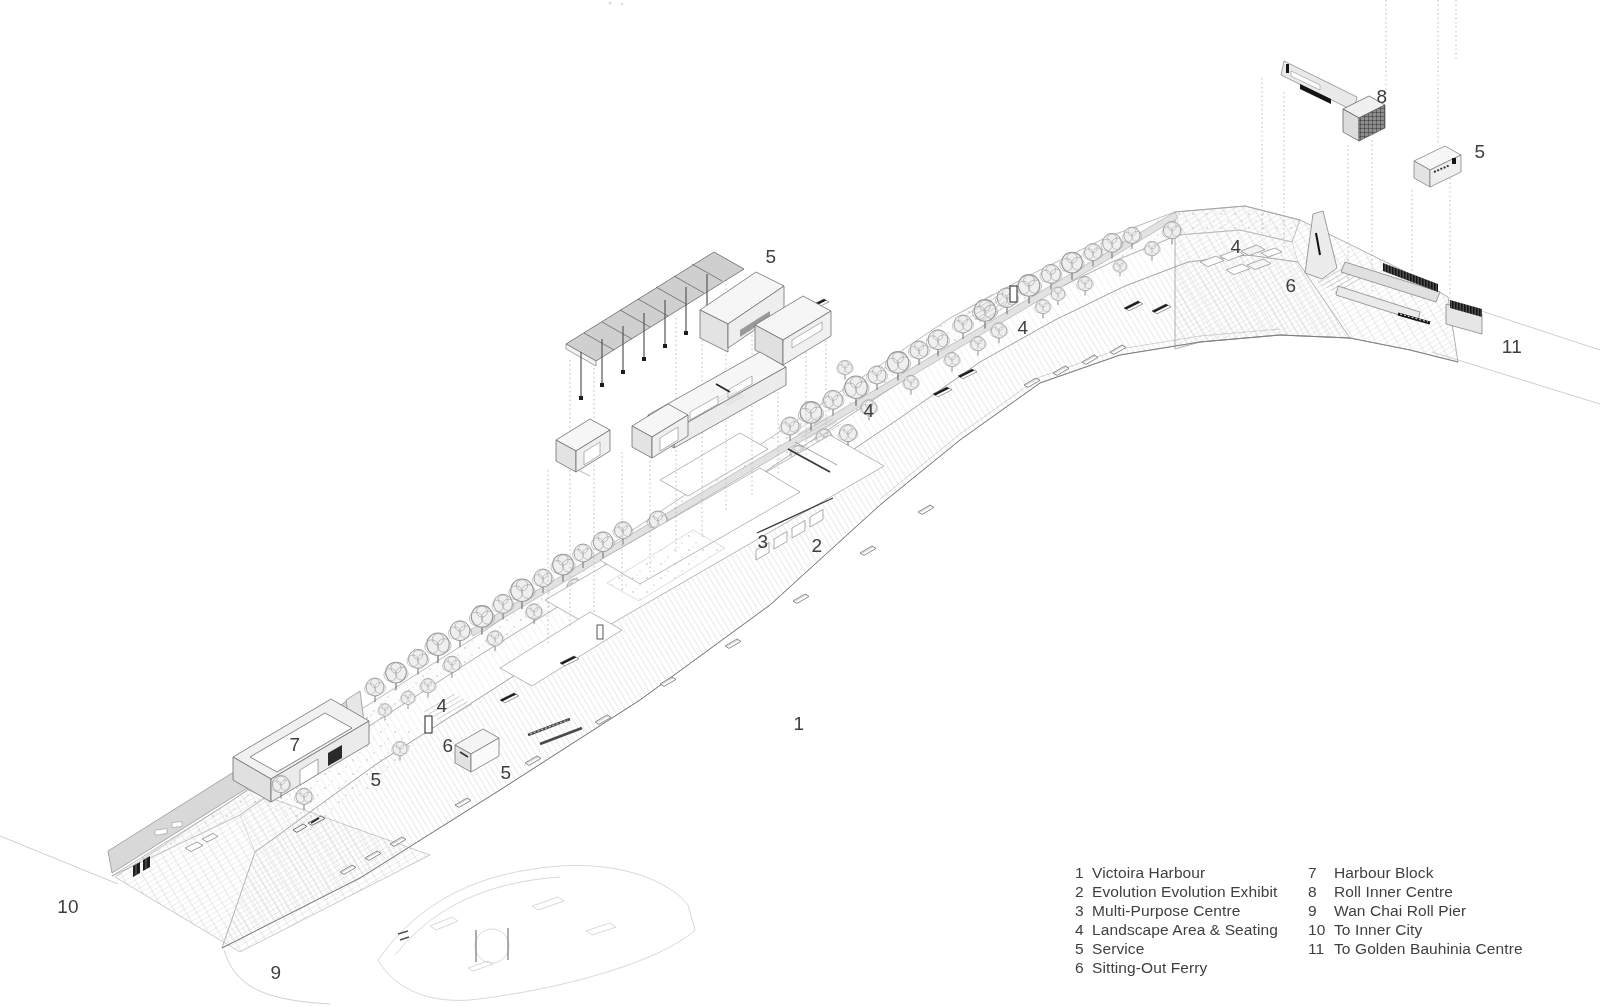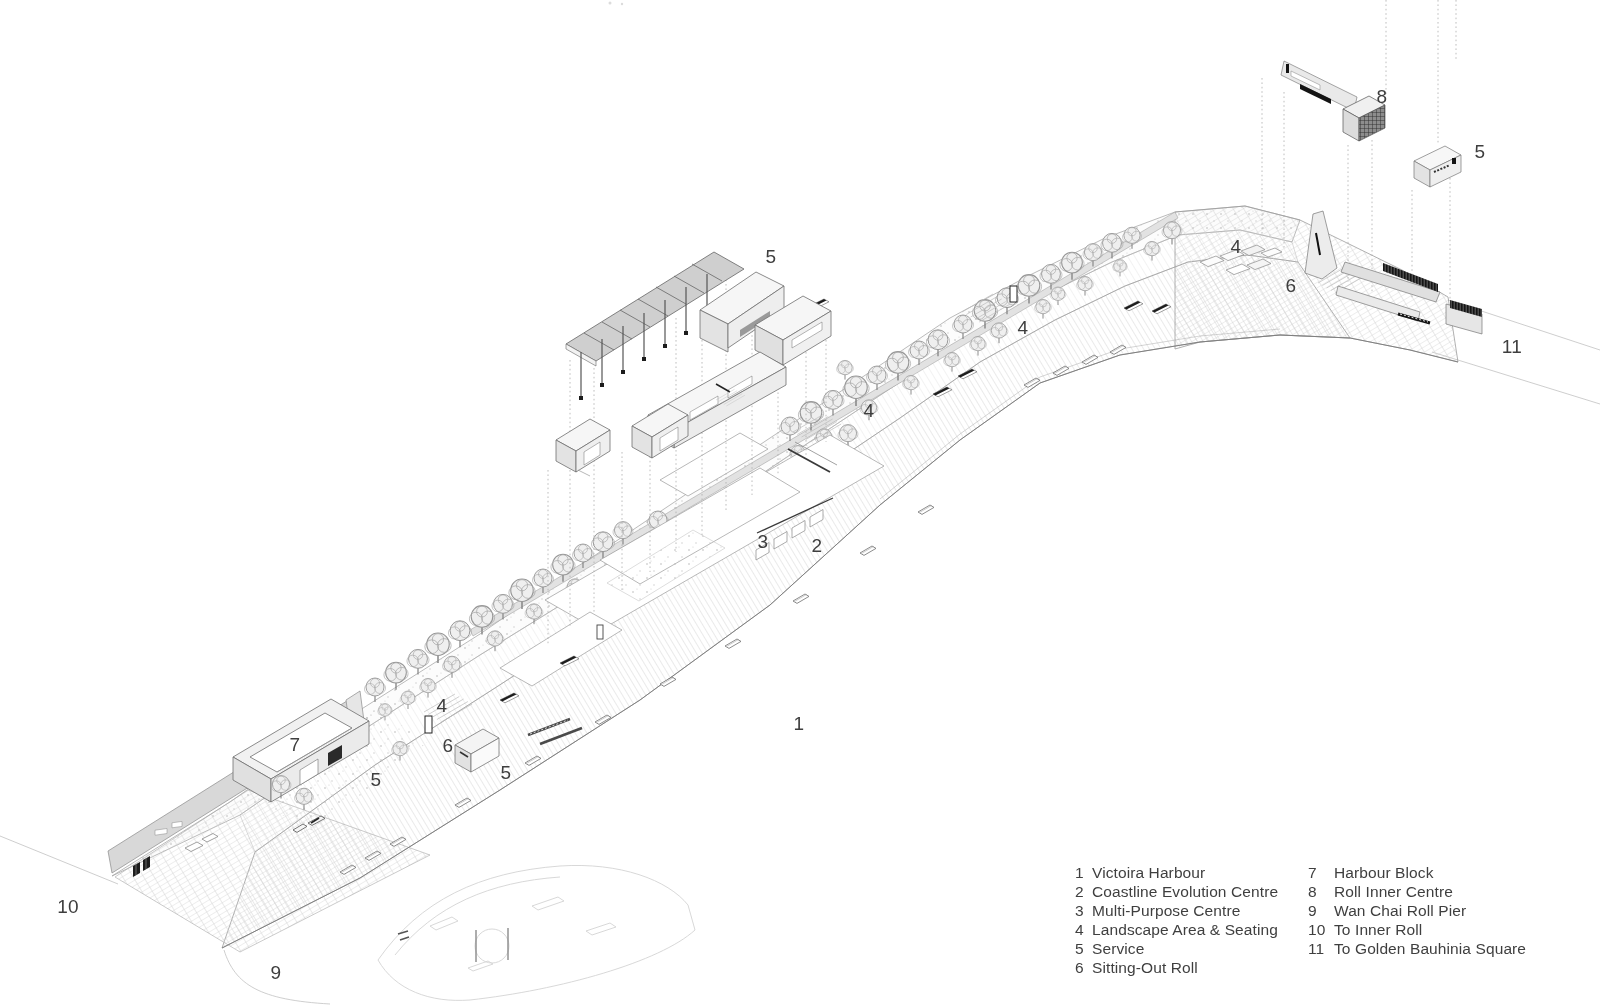--- a/index.html
+++ b/index.html
@@ -437,55 +437,55 @@
       <span class="drawing-label" style="left: 276px; top: 973px;">9</span>
     </div>
 
 <div class="legend-col legend-col-1">
       <div class="lg-row">
         <span class="lg-num">1</span>
         <span class="lg-label">Victoira Harbour</span>
       </div>
       <div class="lg-row">
         <span class="lg-num">2</span>
-        <span class="lg-label">Coastline Evolution Centre</span>
+        <span class="lg-label">Evolution Evolution Exhibit</span>
       </div>
       <div class="lg-row">
         <span class="lg-num">3</span>
         <span class="lg-label">Multi-Purpose Centre</span>
       </div>
       <div class="lg-row">
         <span class="lg-num">4</span>
         <span class="lg-label">Landscape Area &amp; Seating</span>
       </div>
       <div class="lg-row">
         <span class="lg-num">5</span>
         <span class="lg-label">Service</span>
       </div>
       <div class="lg-row">
         <span class="lg-num">6</span>
-        <span class="lg-label">Sitting-Out Roll</span>
+        <span class="lg-label">Sitting-Out Ferry</span>
       </div>
     </div>
 <div class="legend-col legend-col-2">
       <div class="lg-row">
         <span class="lg-num">7</span>
         <span class="lg-label">Harbour Block</span>
       </div>
       <div class="lg-row">
         <span class="lg-num">8</span>
         <span class="lg-label">Roll Inner Centre</span>
       </div>
       <div class="lg-row">
         <span class="lg-num">9</span>
         <span class="lg-label">Wan Chai Roll Pier</span>
       </div>
       <div class="lg-row">
         <span class="lg-num">10</span>
-        <span class="lg-label">To Inner Roll</span>
+        <span class="lg-label">To Inner City</span>
       </div>
       <div class="lg-row">
         <span class="lg-num">11</span>
-        <span class="lg-label">To Golden Bauhinia Square</span>
+        <span class="lg-label">To Golden Bauhinia Centre</span>
       </div>
     </div>
 
 </div>
 
 </body></html>

